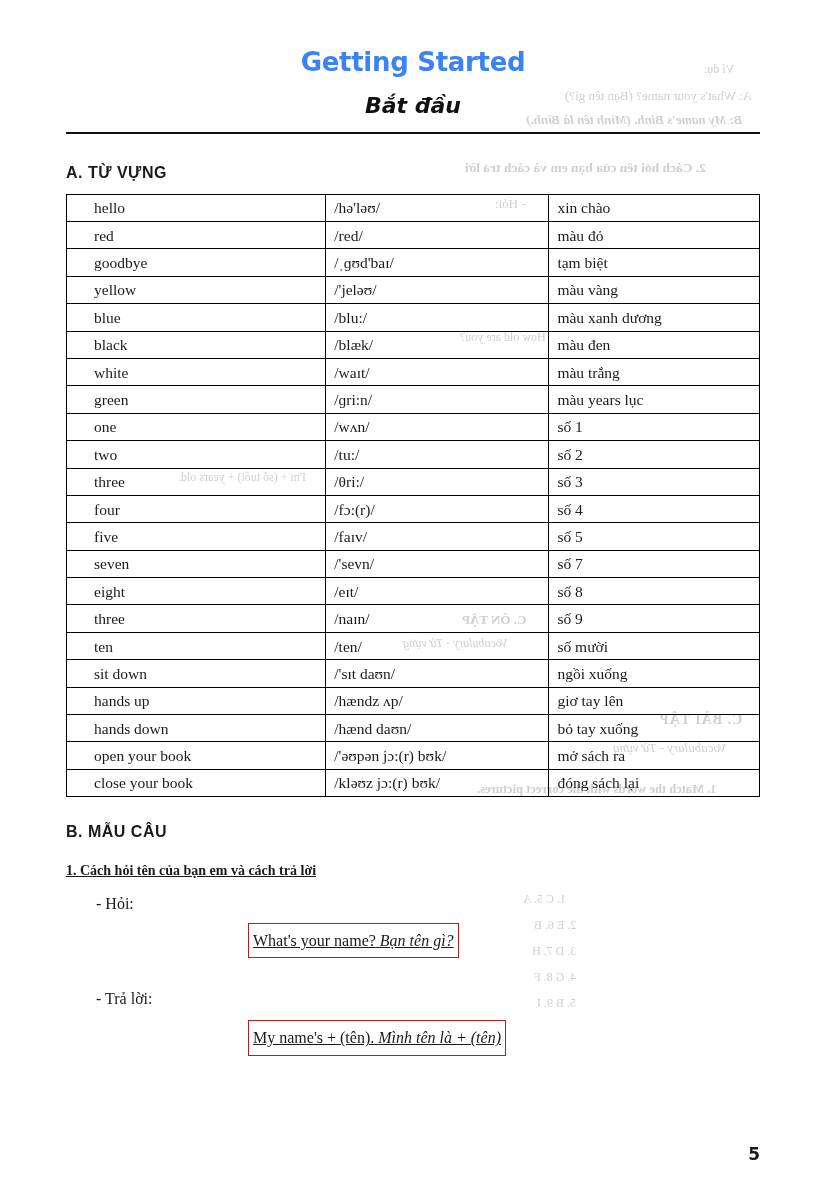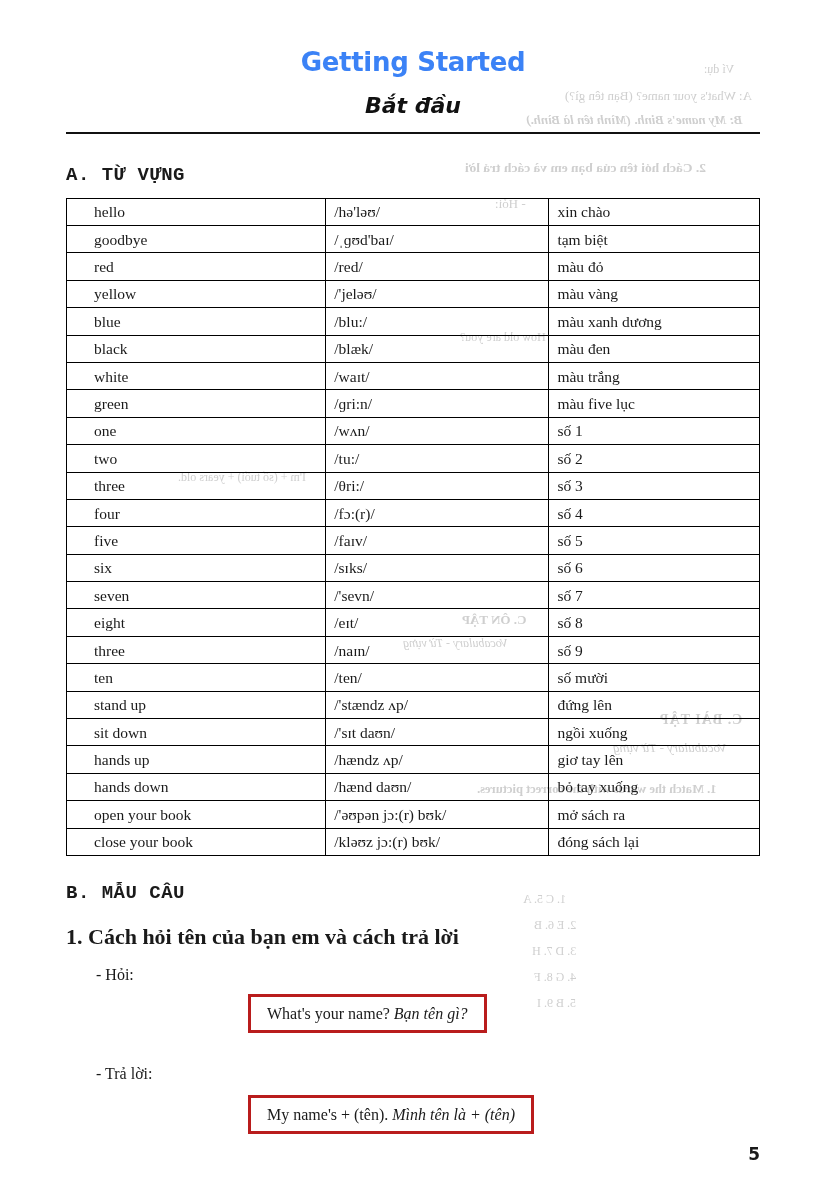--- a/index.html
+++ b/index.html
@@ -68,23 +68,23 @@
     color: #111;
     margin-top: 16px;
   }
 
   .rule {
     margin: 14px 66px 0 66px;
     border-top: 2.5px solid #111;
   }
 
   .section-head {
-    font-family: Liberation Mono, monospace;
-    font-weight: bold;
-    font-size: 19px;
+    font-family: Liberation Sans, sans-serif;
+    font-weight: bold;
+    font-size: 16px;
     letter-spacing: 0.5px;
     margin: 30px 0 12px 66px;
   }
 
   .vocab-wrap {
     margin: 0 66px;
   }
   table.vocab {
     width: 100%;
     border-collapse: collapse;
@@ -108,35 +108,37 @@
 
   .subhead {
     font-family: "DejaVu Sans", sans-serif;
     font-weight: bold;
     font-size: 15px;
     margin: 20px 0 0 66px;
   }
   .subhead .serif {
     font-family: "Liberation Serif", serif;
     font-weight: bold;
-    font-size: 22px;
+    font-size: 14px;
+    text-decoration: underline;
   }
 
   .dash-line {
     font-size: 16px;
     margin: 16px 0 0 96px;
   }
 
   .boxline {
     display: inline-block;
-    border: 3px solid #b91c1c;
-    padding: 7px 16px;
+    border: 1px solid #b91c1c;
+    padding: 7px 4px;
     font-size: 16px;
     line-height: 1.2;
     white-space: nowrap;
+    text-decoration: underline;
   }
   .boxline .it { font-style: italic; }
   .box-row { margin-left: 248px; margin-top: 10px; }
   .box-row2 { margin-left: 248px; margin-top: 12px; }
 
   .folio {
     position: absolute;
     right: 66px;
     bottom: 36px;
     font-family: "DejaVu Sans", sans-serif;
@@ -178,30 +180,30 @@
 
   <div class="vocab-wrap">
     <table class="vocab">
       <tbody id="vocab-body">
           <tr>
             <td class="col-word">hello</td>
             <td class="col-ipa">/hə'ləʊ/</td>
             <td class="col-vi">xin chào</td>
           </tr>
           <tr>
+            <td class="col-word">red</td>
+            <td class="col-ipa">/red/</td>
+            <td class="col-vi">màu đỏ</td>
+          </tr>
+          <tr>
             <td class="col-word">goodbye</td>
             <td class="col-ipa">/ˌɡʊd'baɪ/</td>
             <td class="col-vi">tạm biệt</td>
           </tr>
           <tr>
-            <td class="col-word">red</td>
-            <td class="col-ipa">/red/</td>
-            <td class="col-vi">màu đỏ</td>
-          </tr>
-          <tr>
             <td class="col-word">yellow</td>
             <td class="col-ipa">/'jeləʊ/</td>
             <td class="col-vi">màu vàng</td>
           </tr>
           <tr>
             <td class="col-word">blue</td>
             <td class="col-ipa">/blu:/</td>
             <td class="col-vi">màu xanh dương</td>
           </tr>
           <tr>
@@ -210,21 +212,21 @@
             <td class="col-vi">màu đen</td>
           </tr>
           <tr>
             <td class="col-word">white</td>
             <td class="col-ipa">/waɪt/</td>
             <td class="col-vi">màu trắng</td>
           </tr>
           <tr>
             <td class="col-word">green</td>
             <td class="col-ipa">/ɡri:n/</td>
-            <td class="col-vi">màu five lục</td>
+            <td class="col-vi">màu years lục</td>
           </tr>
           <tr>
             <td class="col-word">one</td>
             <td class="col-ipa">/wʌn/</td>
             <td class="col-vi">số 1</td>
           </tr>
           <tr>
             <td class="col-word">two</td>
             <td class="col-ipa">/tu:/</td>
             <td class="col-vi">số 2</td>
@@ -238,48 +240,38 @@
             <td class="col-word">four</td>
             <td class="col-ipa">/fɔ:(r)/</td>
             <td class="col-vi">số 4</td>
           </tr>
           <tr>
             <td class="col-word">five</td>
             <td class="col-ipa">/faɪv/</td>
             <td class="col-vi">số 5</td>
           </tr>
           <tr>
-            <td class="col-word">six</td>
-            <td class="col-ipa">/sɪks/</td>
-            <td class="col-vi">số 6</td>
-          </tr>
-          <tr>
             <td class="col-word">seven</td>
             <td class="col-ipa">/'sevn/</td>
             <td class="col-vi">số 7</td>
           </tr>
           <tr>
             <td class="col-word">eight</td>
             <td class="col-ipa">/eɪt/</td>
             <td class="col-vi">số 8</td>
           </tr>
           <tr>
             <td class="col-word">three</td>
             <td class="col-ipa">/naɪn/</td>
             <td class="col-vi">số 9</td>
           </tr>
           <tr>
             <td class="col-word">ten</td>
             <td class="col-ipa">/ten/</td>
             <td class="col-vi">số mười</td>
-          </tr>
-          <tr>
-            <td class="col-word">stand up</td>
-            <td class="col-ipa">/'stændz ʌp/</td>
-            <td class="col-vi">đứng lên</td>
           </tr>
           <tr>
             <td class="col-word">sit down</td>
             <td class="col-ipa">/'sɪt daʊn/</td>
             <td class="col-vi">ngồi xuống</td>
           </tr>
           <tr>
             <td class="col-word">hands up</td>
             <td class="col-ipa">/hændz ʌp/</td>
             <td class="col-vi">giơ tay lên</td>

